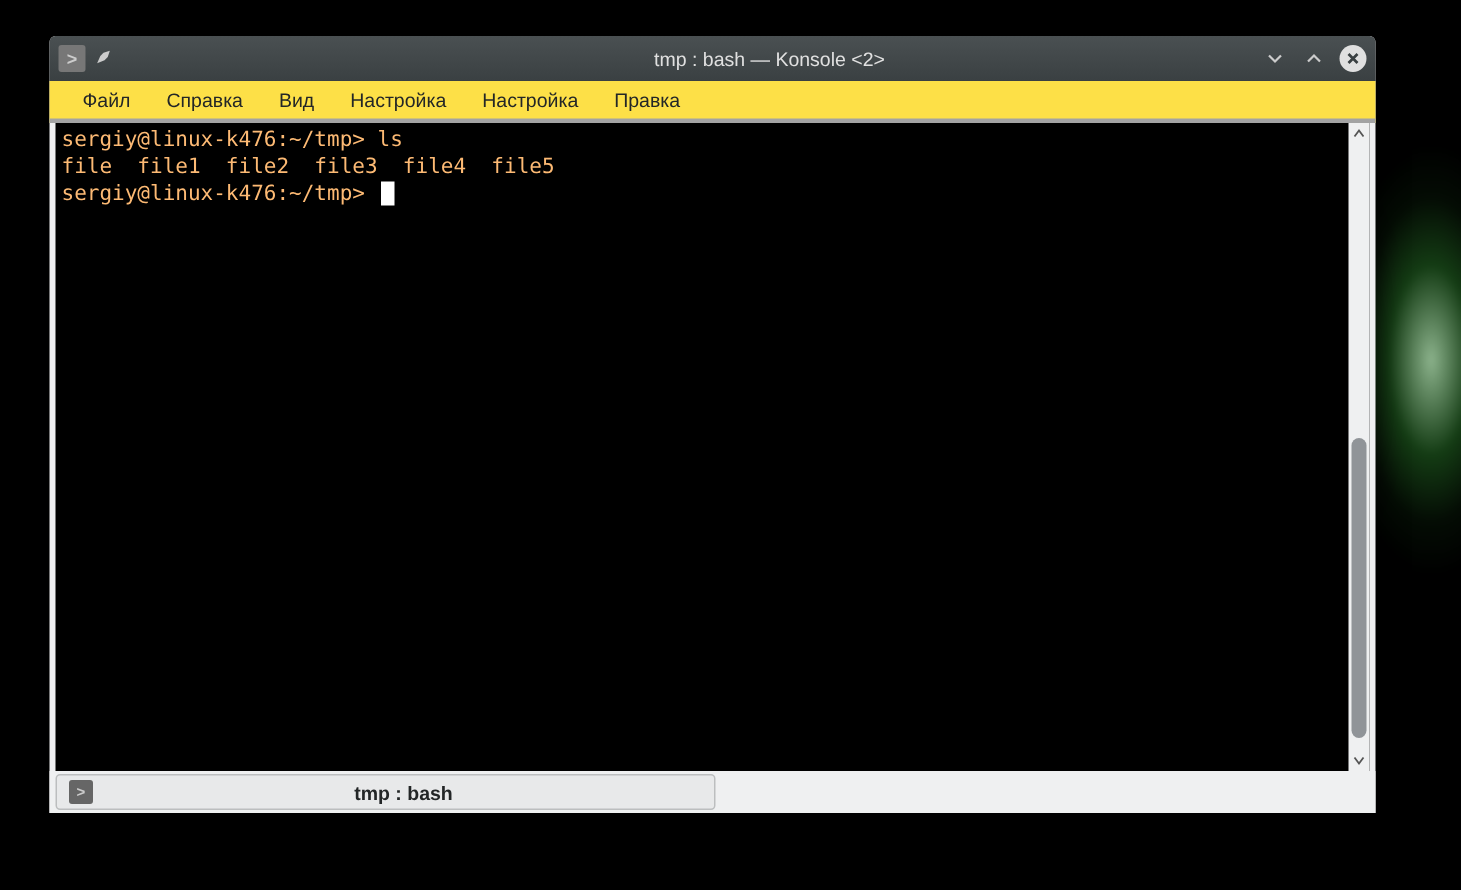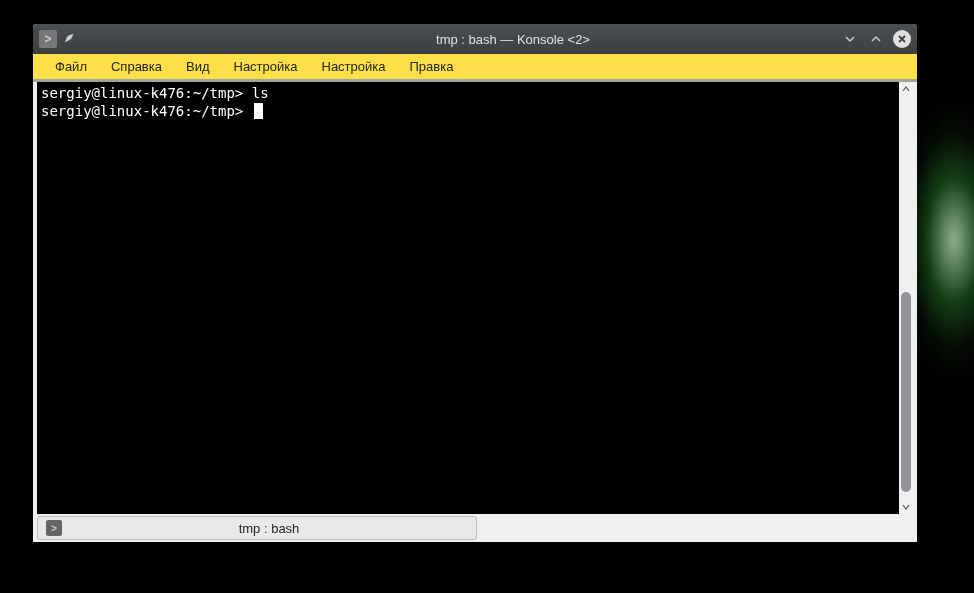--- a/index.html
+++ b/index.html
@@ -116,21 +116,21 @@
       display: flex;
       position: relative;
       margin: 0 4px;
     }
     .terminal-content {
       flex: 1;
       padding: 2px 4px;
       font-family: 'DejaVu Sans Mono', 'Courier New', monospace;
       font-size: 14px;
       line-height: 18px;
-      color: #ffffff;
+      color: #fdba74;
       white-space: pre;
     }
     .term-line { display: block; }
     .cursor-block {
       display: inline-block;
       width: 9px;
       height: 16px;
       background: #fff;
       vertical-align: text-bottom;
       margin-left: 2px;
@@ -183,21 +183,21 @@
       height: 16px;
       background: #666;
       border-radius: 2px;
       display: flex;
       align-items: center;
       justify-content: center;
       color: #ccc;
       font-size: 10px;
       font-weight: bold;
     }
-    .tab-label { flex: 1; text-align: center; }
+    .tab-label { flex: 1; text-align: center; font-weight: bold; }
   </style>
 </head>
 <body>
 
 <div class="desktop-bg"></div>
 
 <div class="window">
   <div class="titlebar">
     <div class="titlebar-left">
       <div class="app-icon">&gt;</div>
@@ -230,21 +230,21 @@
   <div class="menubar">
     <div class="menu-item">Файл</div>
     <div class="menu-item">Справка</div>
     <div class="menu-item">Вид</div>
     <div class="menu-item">Настройка</div>
     <div class="menu-item">Настройка</div>
     <div class="menu-item">Правка</div>
   </div>
 
   <div class="terminal-area">
-    <div class="terminal-content"><span class="term-line"><span>sergiy@linux-k476:~/tmp&gt;</span> <span>ls</span></span><span class="term-line"><span>sergiy@linux-k476:~/tmp&gt;</span> <span class="cursor-block"></span></span></div>
+    <div class="terminal-content"><span class="term-line"><span>sergiy@linux-k476:~/tmp&gt;</span> <span>ls</span></span><span class="term-line">file  file1  file2  file3  file4  file5</span><span class="term-line"><span>sergiy@linux-k476:~/tmp&gt;</span> <span class="cursor-block"></span></span></div>
     <div class="scrollbar">
       <div class="scroll-arrow">
         <svg width="8" height="8" viewBox="0 0 8 8">
             <path d="M1 6 L4 2 L7 6" stroke="#555" stroke-width="1.2" fill="none"></path>
           </svg>
       </div>
       <div class="scroll-thumb"></div>
       <div class="scroll-arrow" style="position:absolute;bottom:0;left:0;right:0">
         <svg width="8" height="8" viewBox="0 0 8 8">
             <path d="M1 2 L4 6 L7 2" stroke="#555" stroke-width="1.2" fill="none"></path>

